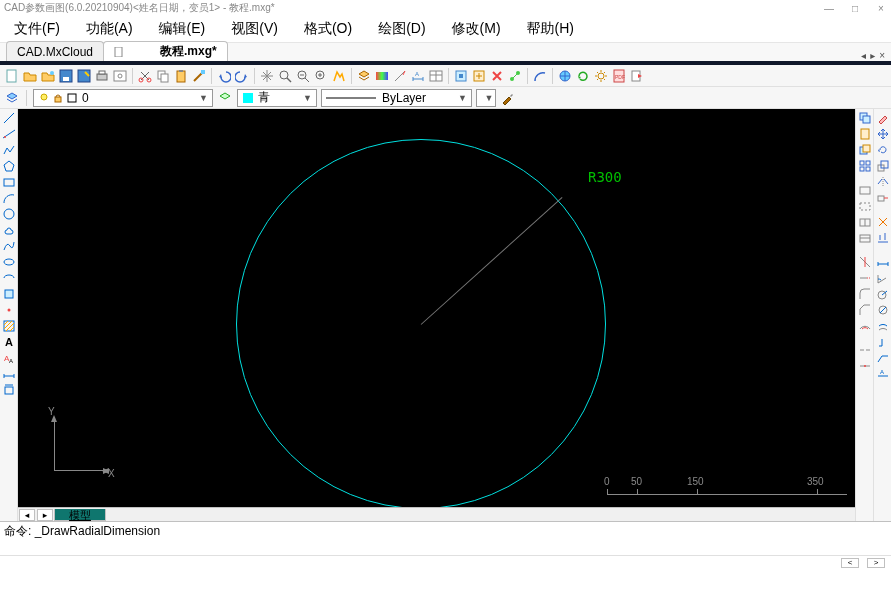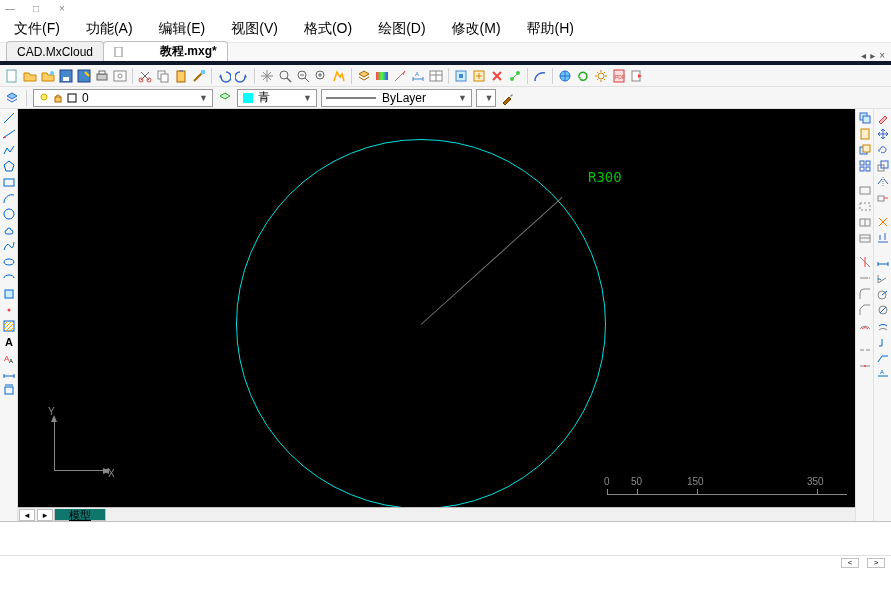--- a/index.html
+++ b/index.html
@@ -62,20 +62,21 @@
 .scalebar .lab { position:absolute; font-size:10px; }
 .dimline { position:absolute; background:#777; height:1px; transform-origin:left center; }
 
 
 svg { display:block; }
 </style>
 </head>
 <body>
 
 <div class="titlebar">
+  <span>CAD参数画图(6.0.20210904)&lt;姓名日期，变员1&gt; - 教程.mxg*</span>
   <div class="wc">
     <span>—</span>
     <span>□</span>
     <span>×</span>
   </div>
 </div>
 
 <div class="menubar">
   <div class="mi">文件(F)</div>
   <div class="mi">功能(A)</div>
@@ -690,19 +691,20 @@
         <svg width="12" height="12">
           <path d="M1 8h10" stroke="#06c"></path>
           <text x="3" y="6" font-size="6" fill="#06c">A</text>
         </svg>
       </div>
   </div>
 </div>
 
 <div class="cmdwin">
   <div class="scrollarea">
+    <div class="line">命令: _DrawRadialDimension</div>
 
   </div>
   <div class="bottombar">
     <div class="sbtn">&lt;</div>
     <div class="sbtn">&gt;</div>
   </div>
 </div>
 
 </body></html>

